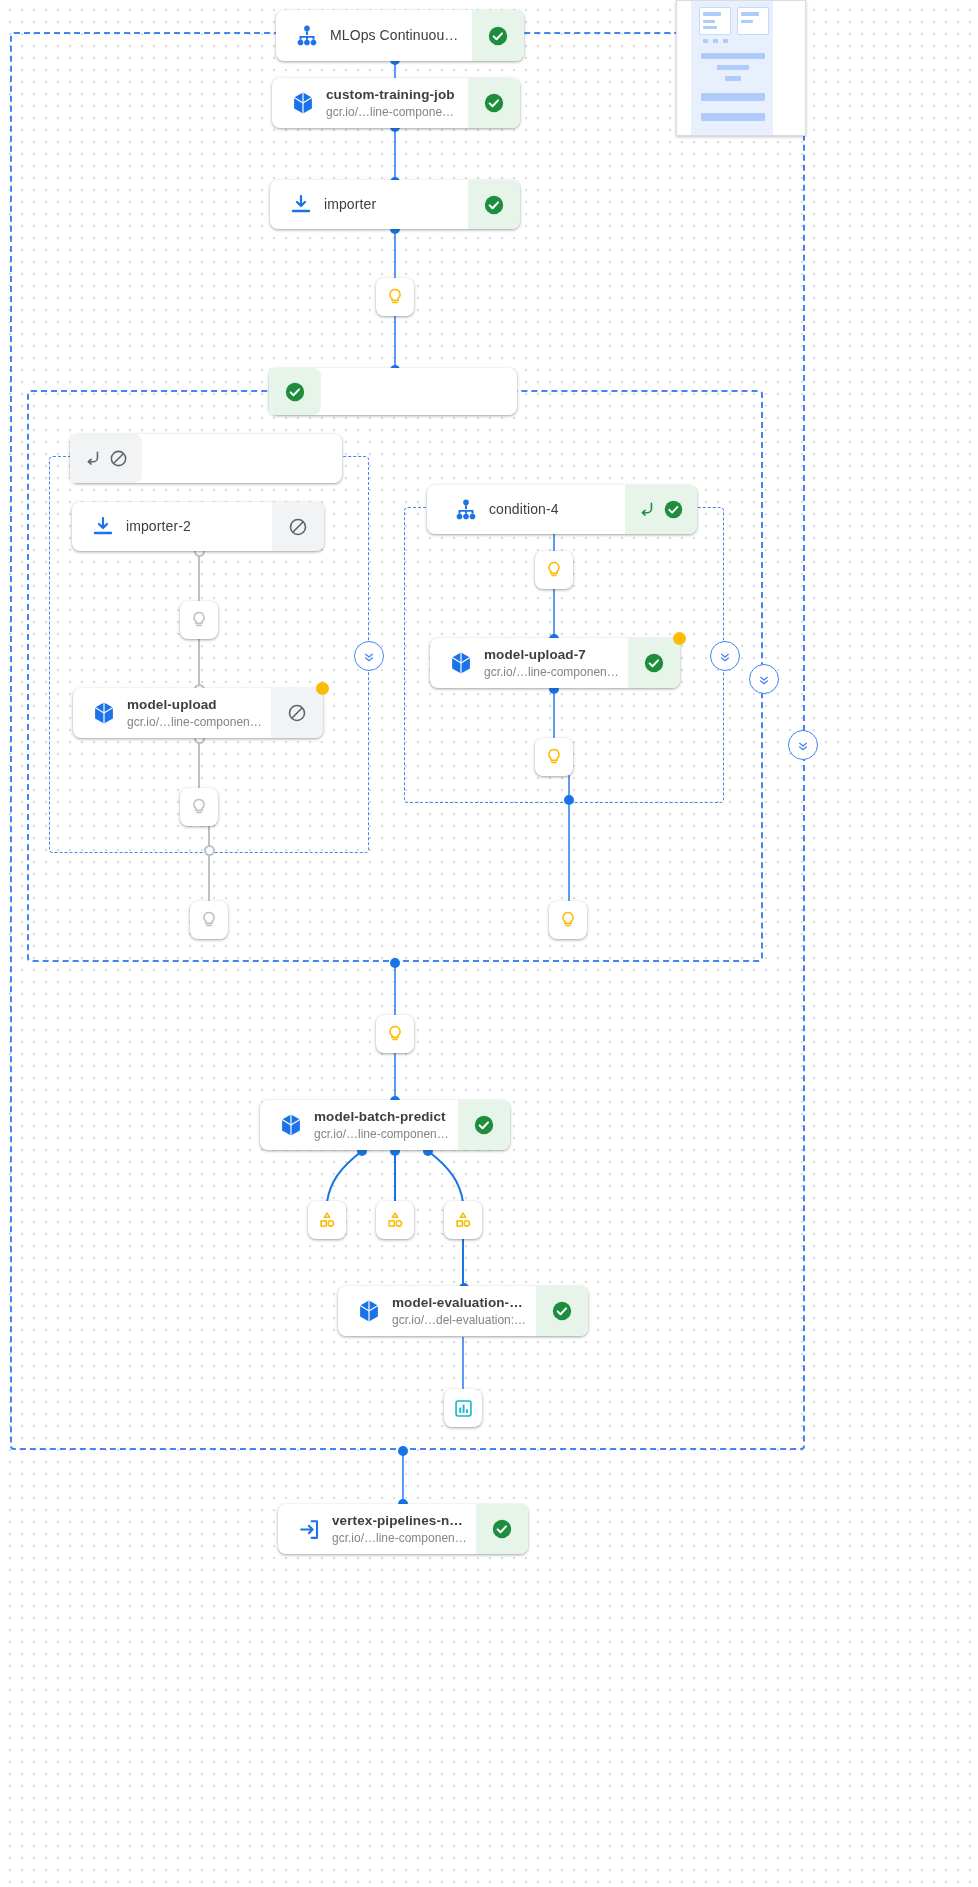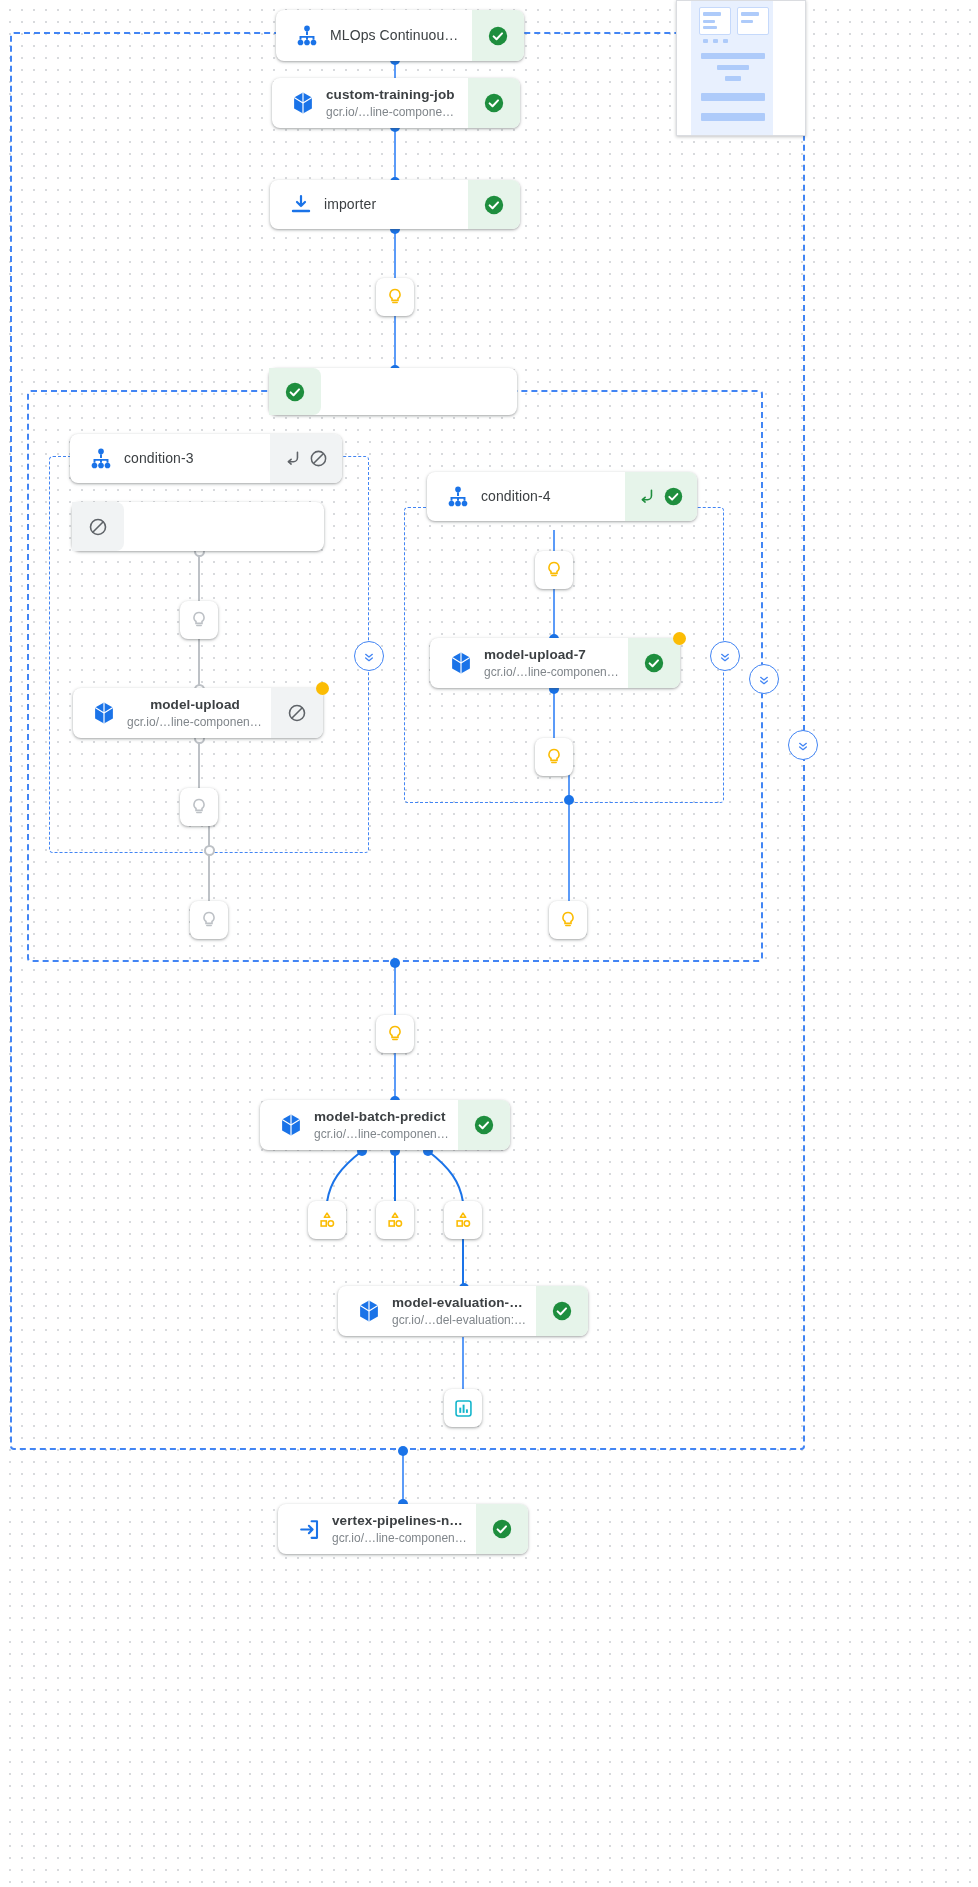--- a/index.html
+++ b/index.html
@@ -225,67 +225,64 @@
   <div class="node" style="left:269px;top:368px;width:248px;height:47px;">
     <div class="status ok">
       <svg width="22" height="22" viewBox="0 0 24 24">
           <circle cx="12" cy="12" r="10" fill="#1e8e3e"></circle>
           <path d="M7.2 12.4l3.2 3.2 6-6.4" stroke="#fff" stroke-width="2.2" fill="none" stroke-linecap="round" stroke-linejoin="round"></path>
         </svg>
     </div>
   </div>
 
   <div class="node" style="left:70px;top:434px;width:272px;height:49px;">
-    <div class="body">
-      <div class="nicon">
-        <svg width="26" height="26" viewBox="0 0 24 24">
-            <circle cx="12" cy="5" r="2.6" fill="#1a73e8"></circle>
-            <circle cx="6" cy="18" r="2.6" fill="#1a73e8"></circle>
-            <circle cx="12" cy="18" r="2.6" fill="#1a73e8"></circle>
-            <circle cx="18" cy="18" r="2.6" fill="#1a73e8"></circle>
-            <path d="M12 7.6v3.4M6 15.4v-2.6h12v2.6M12 12.8v2.6" stroke="#1a73e8" stroke-width="1.8" fill="none"></path>
-          </svg>
-      </div>
-      <div class="texts">
-        <div class="t1 plain">condition-3</div>
-      </div>
-    </div>
     <div class="status skip dual">
       <span>
         <svg width="19" height="19" viewBox="0 0 24 24">
             <path d="M17 4v7a5 5 0 0 1-5 5H6" stroke="#5f6368" stroke-width="2" fill="none" stroke-linecap="round"></path>
             <path d="M9 13l-3.5 3L9 19" stroke="#5f6368" stroke-width="2" fill="none" stroke-linecap="round" stroke-linejoin="round"></path>
           </svg>
       </span>
       <span>
         <svg width="19" height="19" viewBox="0 0 24 24">
             <circle cx="12" cy="12" r="9" stroke="#5f6368" stroke-width="1.9" fill="none"></circle>
             <path d="M6 18L18 6" stroke="#5f6368" stroke-width="1.9" stroke-linecap="round"></path>
           </svg>
       </span>
     </div>
   </div>
 
   <div class="node" style="left:72px;top:502px;width:252px;height:49px;">
+    <div class="body">
+      <div class="nicon">
+        <svg width="24" height="24" viewBox="0 0 24 24">
+            <path d="M12 3v10m0 0l-4-4m4 4l4-4" stroke="#1a73e8" stroke-width="2.2" fill="none" stroke-linecap="round" stroke-linejoin="round"></path>
+            <path d="M4 18h16" stroke="#1a73e8" stroke-width="2.4" stroke-linecap="round"></path>
+          </svg>
+      </div>
+      <div class="texts">
+        <div class="t1 plain">importer-2</div>
+      </div>
+    </div>
     <div class="status skip">
       <svg width="20" height="20" viewBox="0 0 24 24">
           <circle cx="12" cy="12" r="9" stroke="#5f6368" stroke-width="1.9" fill="none"></circle>
           <path d="M6 18L18 6" stroke="#5f6368" stroke-width="1.9" stroke-linecap="round"></path>
         </svg>
     </div>
   </div>
 
   <div class="snode" style="left:180px;top:601px;">
     <svg width="20" height="20" viewBox="0 0 24 24">
         <path d="M12 3a6 6 0 0 0-3.6 10.8V16h7.2v-2.2A6 6 0 0 0 12 3z" stroke="#bdc1c6" stroke-width="1.9" fill="none"></path>
         <path d="M9.4 18.6h5.2" stroke="#bdc1c6" stroke-width="1.9" stroke-linecap="round"></path>
       </svg>
   </div>
 
-  <div class="node" style="left:73px;top:688px;width:250px;height:50px;text-align:center;">
+  <div class="node" style="left:73px;top:688px;width:250px;height:50px;">
     <div class="yellowdot"></div>
     <div class="body">
       <div class="nicon">
         <svg width="26" height="26" viewBox="0 0 24 24">
             <path d="M12 2.4l8.2 4.6v10L12 21.6 3.8 17V7z" fill="#1a73e8"></path>
             <path d="M12 2.4v19.2" stroke="#fff" stroke-width="1.1"></path>
             <path d="M12 11.9L3.8 7M12 11.9l8.2-4.9" stroke="#fff" stroke-width="1.1" fill="none"></path>
           </svg>
       </div>
       <div class="texts">
@@ -308,21 +305,21 @@
       </svg>
   </div>
 
   <div class="snode" style="left:190px;top:901px;">
     <svg width="20" height="20" viewBox="0 0 24 24">
         <path d="M12 3a6 6 0 0 0-3.6 10.8V16h7.2v-2.2A6 6 0 0 0 12 3z" stroke="#bdc1c6" stroke-width="1.9" fill="none"></path>
         <path d="M9.4 18.6h5.2" stroke="#bdc1c6" stroke-width="1.9" stroke-linecap="round"></path>
       </svg>
   </div>
 
-  <div class="node" style="left:427px;top:472px;width:270px;height:49px;">
+  <div class="node" style="left:427px;top:485px;width:270px;height:49px;padding-left:8px;">
     <div class="body">
       <div class="nicon">
         <svg width="26" height="26" viewBox="0 0 24 24">
             <circle cx="12" cy="5" r="2.6" fill="#1a73e8"></circle>
             <circle cx="6" cy="18" r="2.6" fill="#1a73e8"></circle>
             <circle cx="12" cy="18" r="2.6" fill="#1a73e8"></circle>
             <circle cx="18" cy="18" r="2.6" fill="#1a73e8"></circle>
             <path d="M12 7.6v3.4M6 15.4v-2.6h12v2.6M12 12.8v2.6" stroke="#1a73e8" stroke-width="1.8" fill="none"></path>
           </svg>
       </div>

